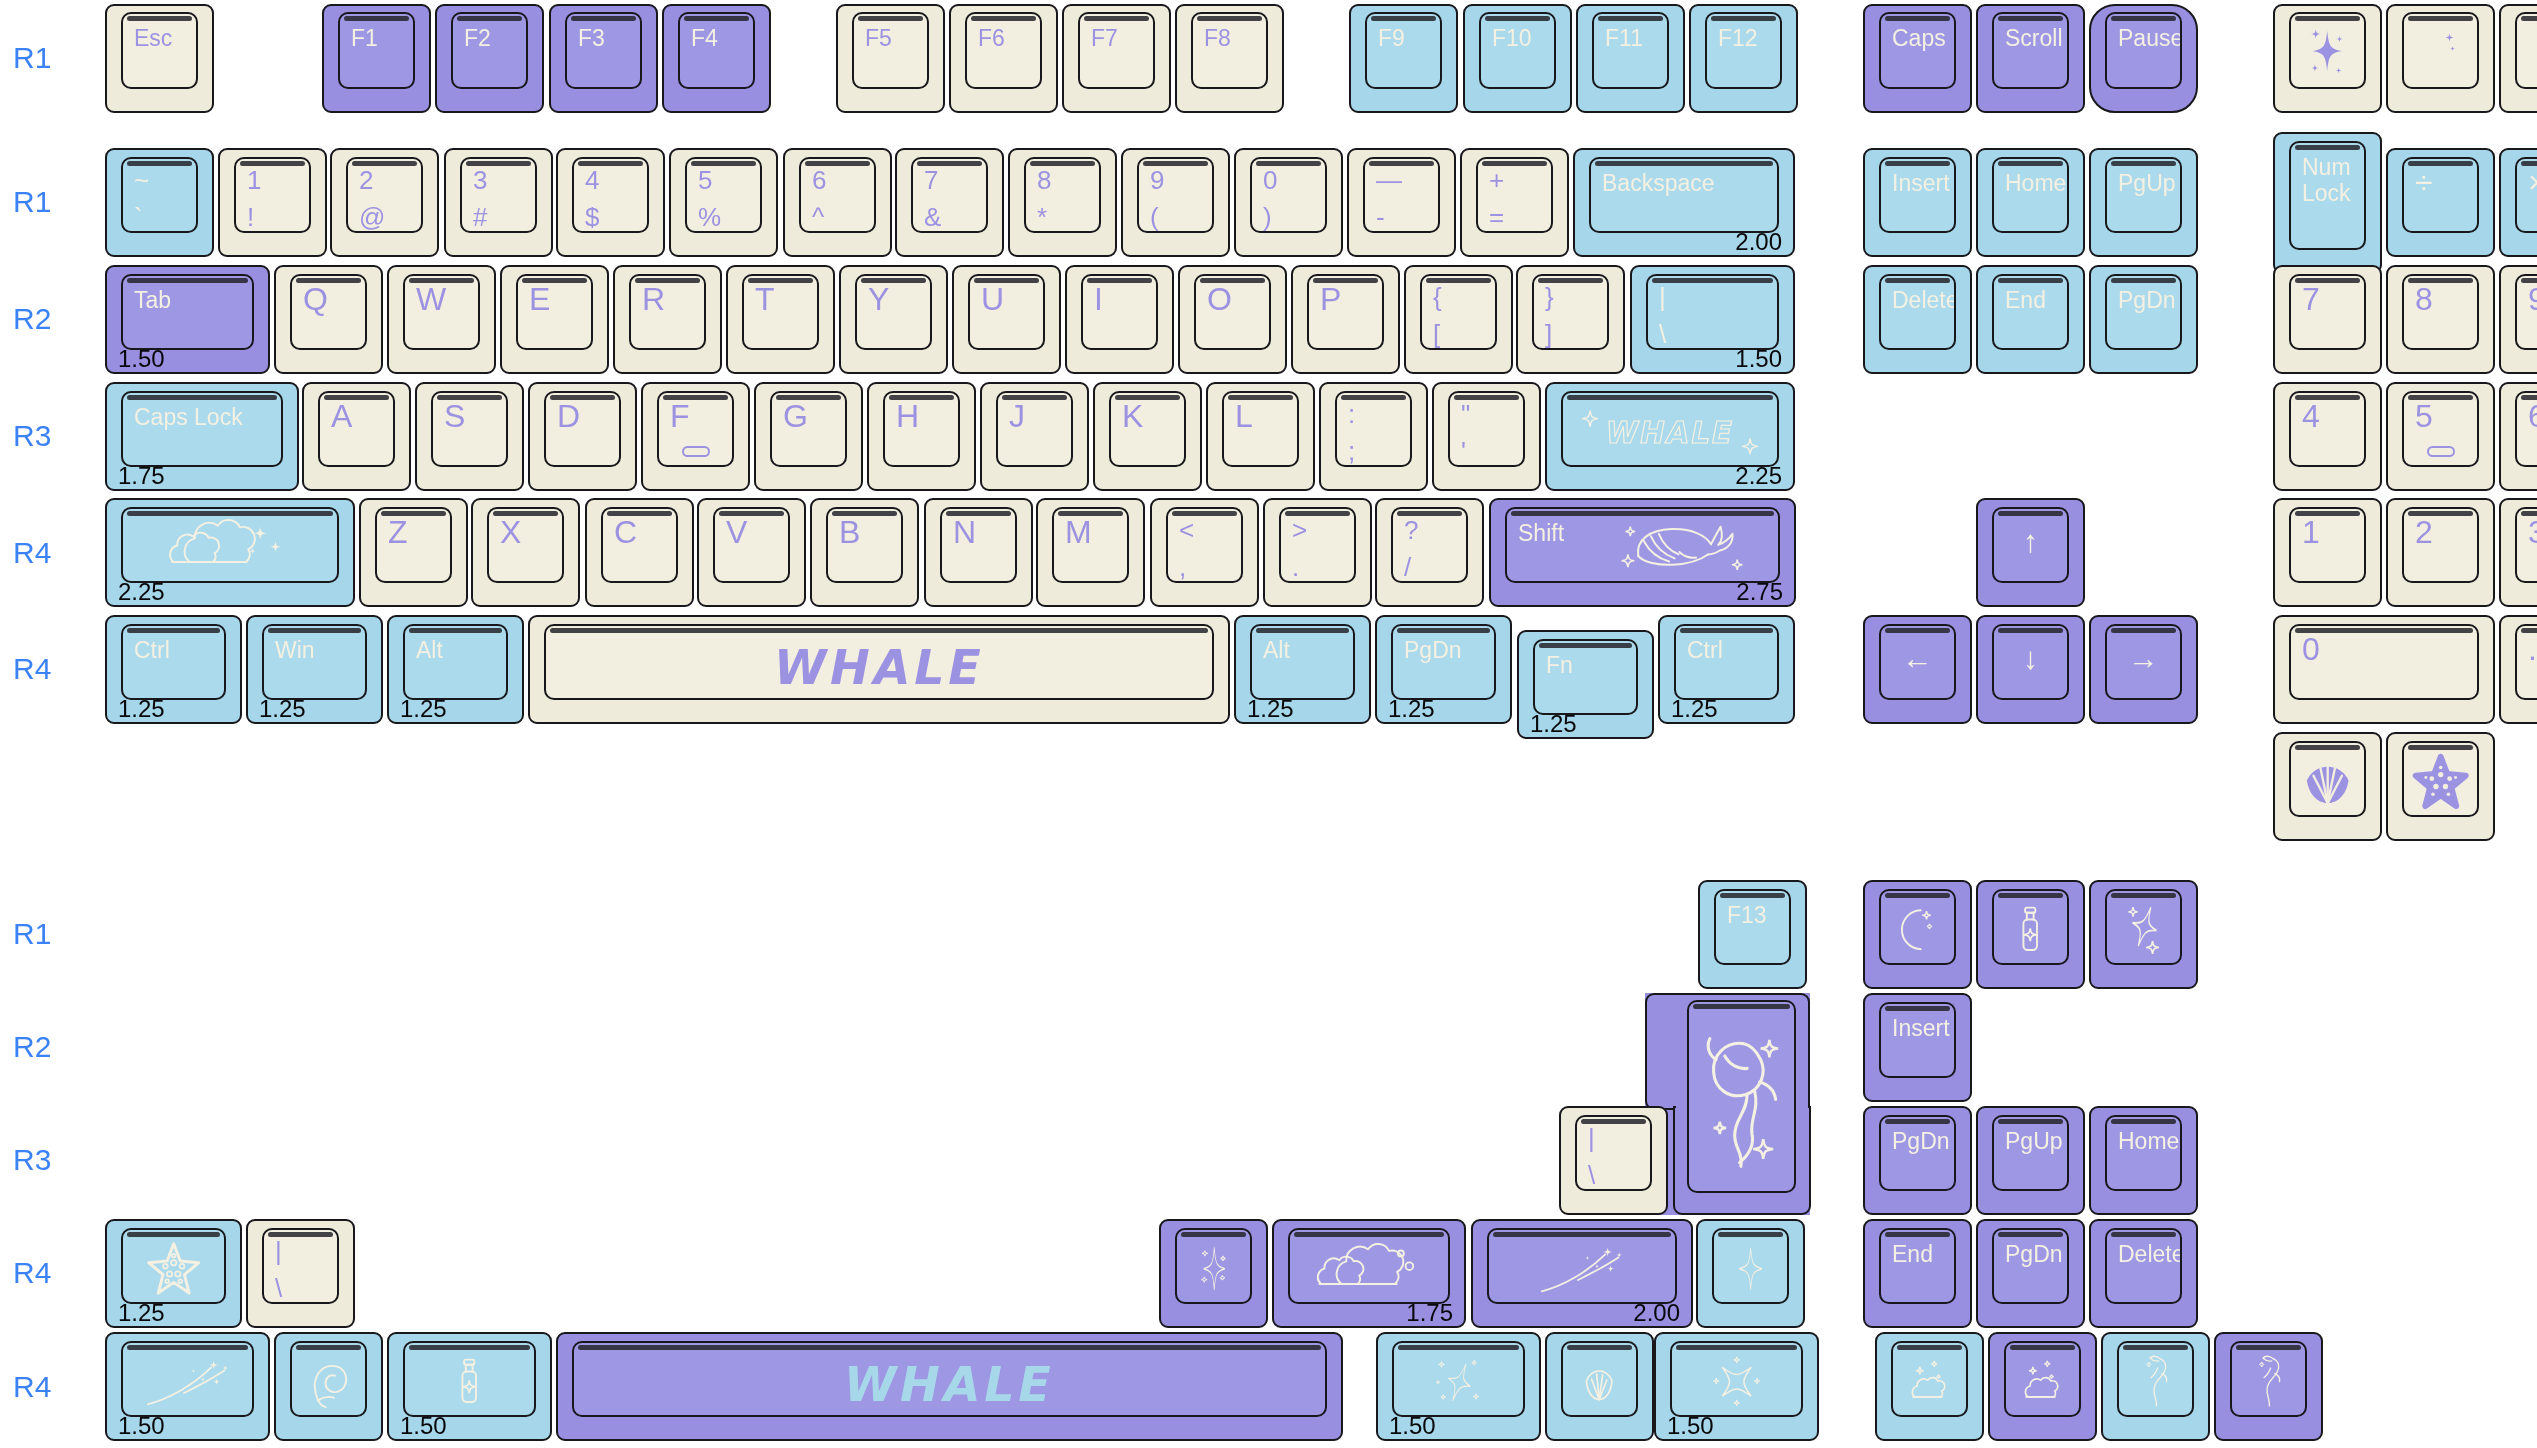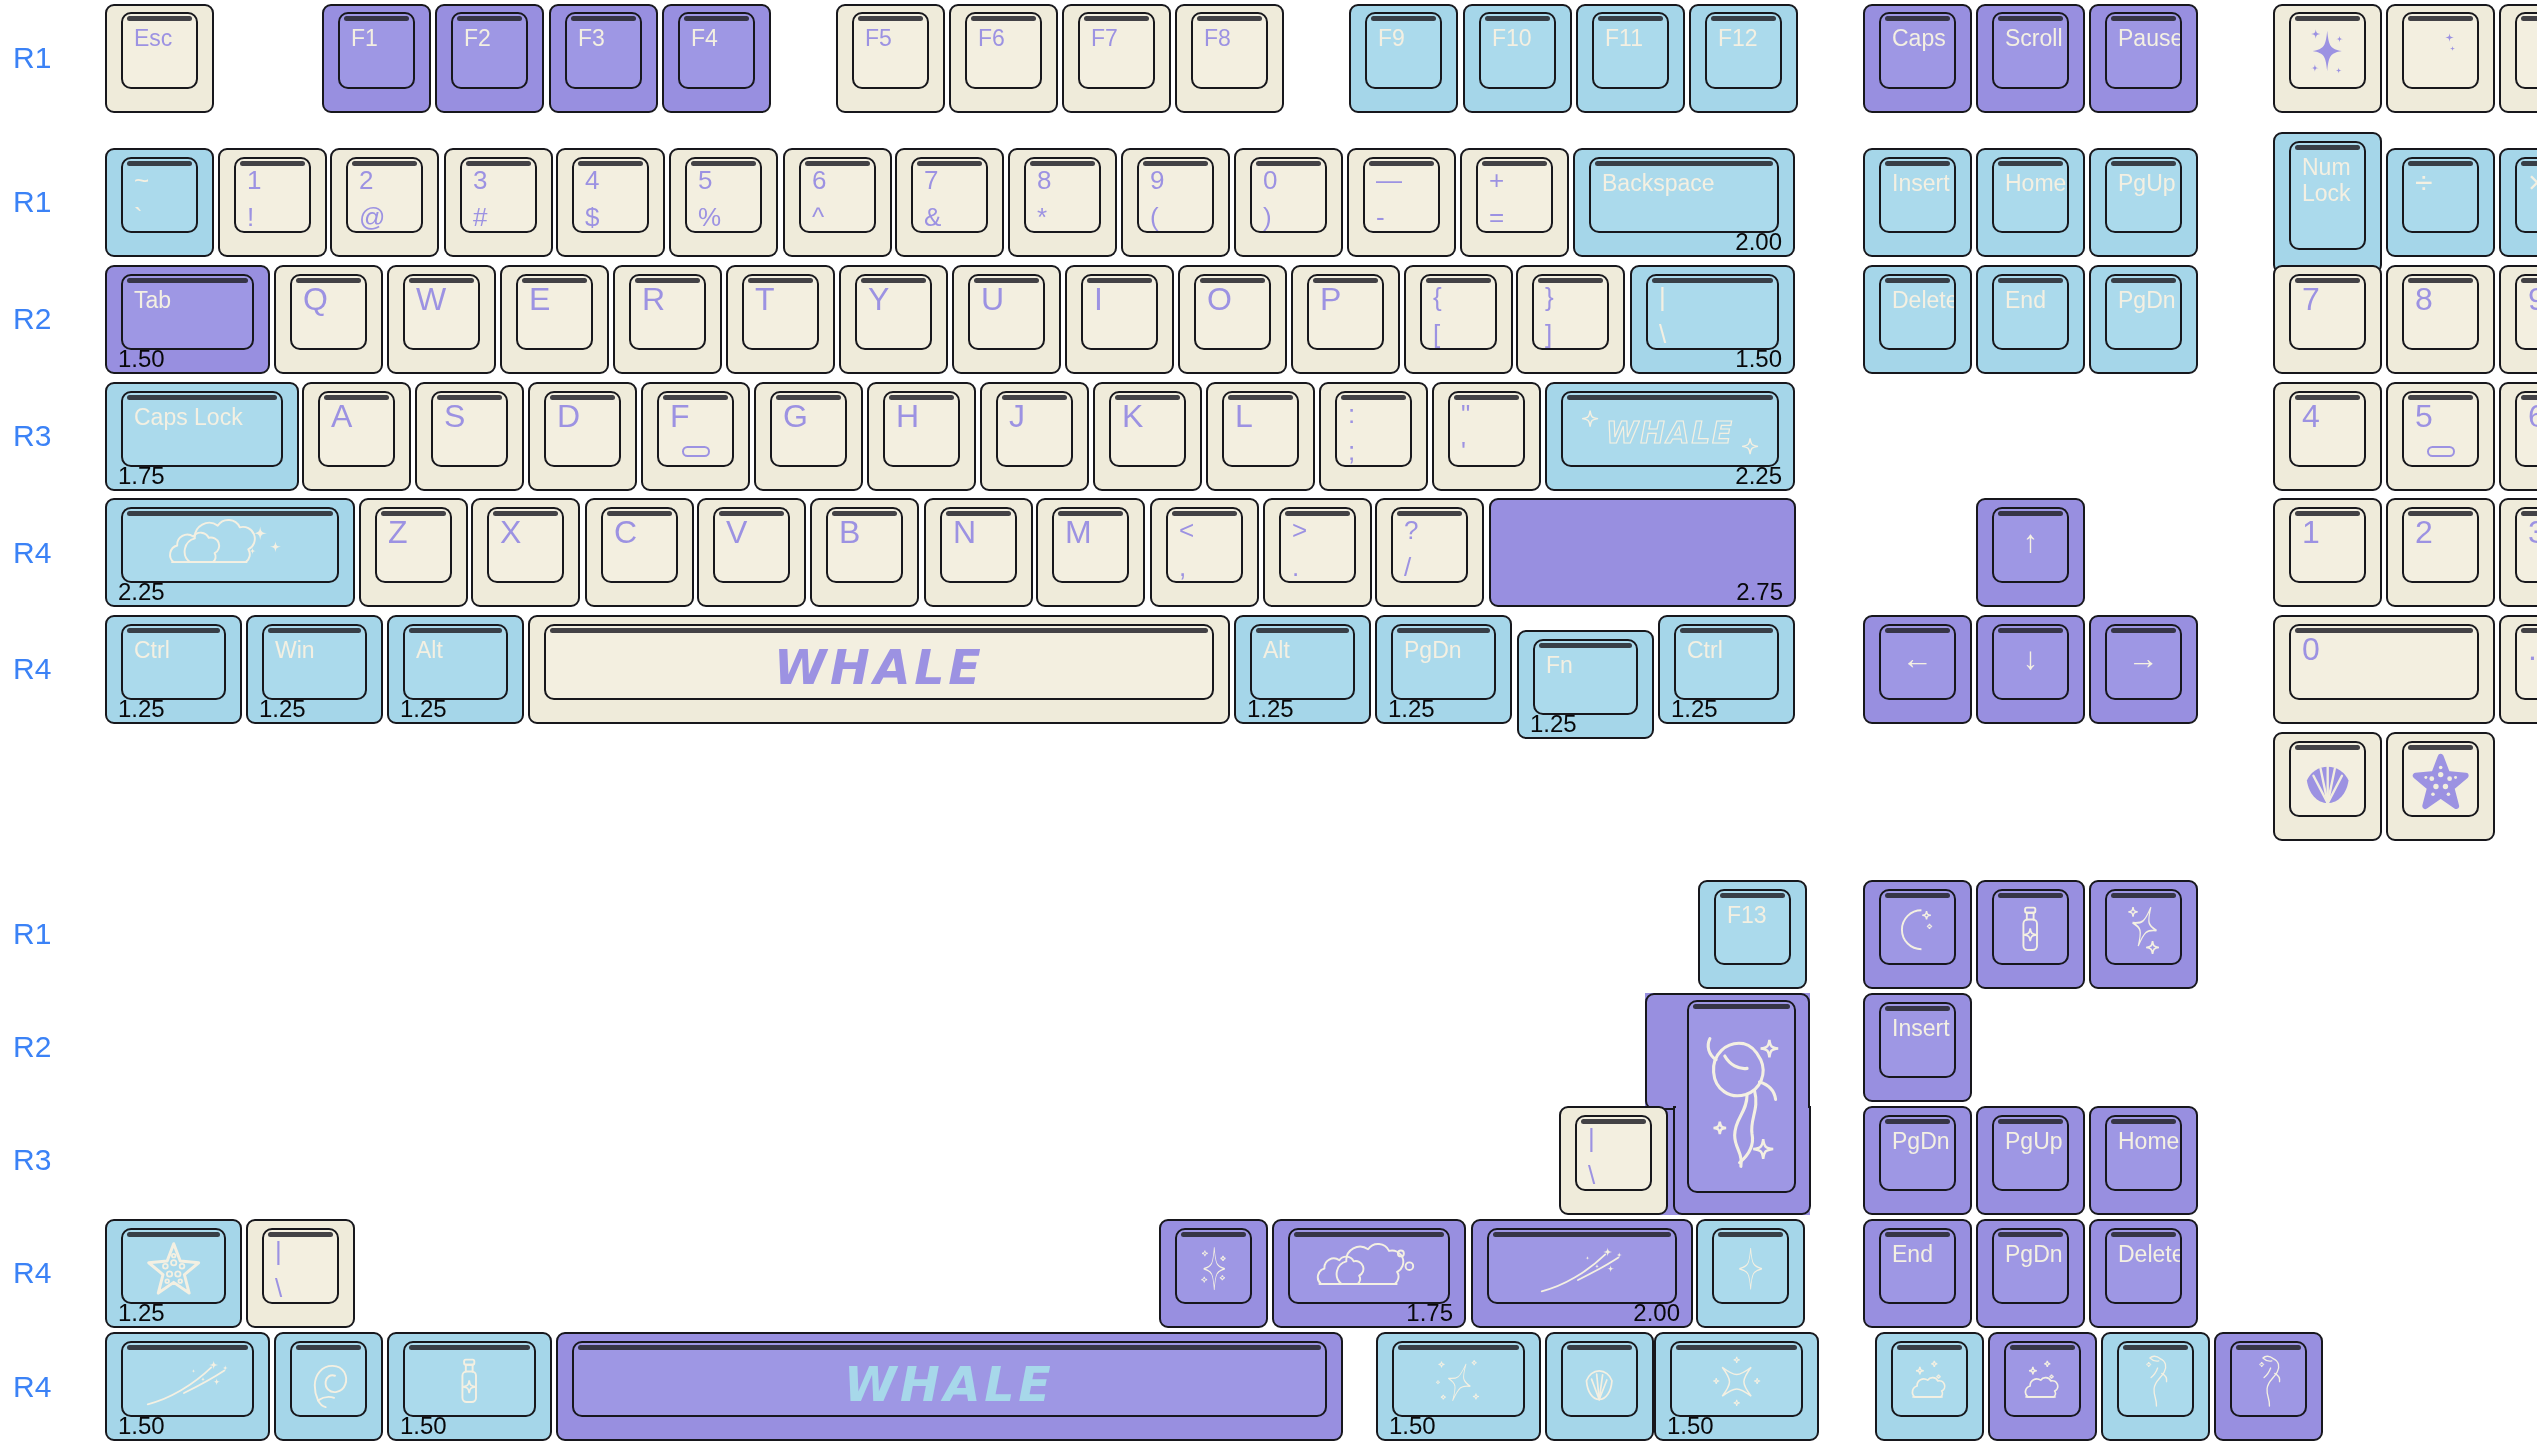--- a/index.html
+++ b/index.html
@@ -140,21 +140,21 @@
           <div class="kstripe"></div>
           <div class="kword">Caps</div>
         </div>
       </div>
       <div class="key purple" style="left: 1976px; top: 3.6px; width: 109px; height: 109px;">
         <div class="kface">
           <div class="kstripe"></div>
           <div class="kword">Scroll</div>
         </div>
       </div>
-      <div class="key purple" style="left: 2089px; top: 3.6px; width: 109px; height: 109px;">
+      <div class="key purple" style="left: 2089px; top: 3.6px; width: 109px; height: 109px; border-radius: 26px;">
         <div class="kface">
           <div class="kstripe"></div>
           <div class="kword">Pause</div>
         </div>
       </div>
       <div class="key cream" style="left: 2273px; top: 3.6px; width: 109px; height: 109px;">
         <div class="kface">
           <div class="kstripe"></div>
           <div class="kicon">
             <svg viewBox="0 0 100 140" xmlns="http://www.w3.org/2000/svg">
@@ -640,20 +640,40 @@
         </div>
       </div>
       <div class="key cream" style="left: 1375px; top: 498px; width: 109px; height: 109px;">
         <div class="kface">
           <div class="kstripe"></div>
           <div class="kt">?</div>
           <div class="kb">/</div>
         </div>
       </div>
       <div class="key purple icon-right" style="left: 1489px; top: 498px; width: 307px; height: 109px;">
+        <div class="kface">
+          <div class="kstripe"></div>
+          <div class="kword">Shift</div>
+          <div class="kicon">
+            <svg viewBox="0 0 320 150" xmlns="http://www.w3.org/2000/svg">
+              <g fill="none" stroke="currentColor" stroke-linecap="round" stroke-linejoin="round" stroke-width="5">
+     <path d="M46 96 C40 54 76 30 130 28 C182 26 216 44 230 66"></path>
+     <path d="M46 96 C60 112 96 120 134 118 C170 116 200 108 222 92"></path>
+     <path d="M230 66 C238 50 246 36 254 22 C260 42 258 58 248 68 C264 62 276 52 284 40 C286 60 274 78 252 82 C240 90 232 92 222 92"></path>
+     <path d="M60 58 C74 84 96 102 124 110"></path>
+                <path d="M78 46 C90 74 110 92 138 102"></path>
+                <path d="M98 40 C108 64 124 82 148 92"></path>
+     <path d="M150 86 C160 96 176 102 192 100"></path>
+              </g>
+              <path fill="none" stroke="currentColor" stroke-width="4" d="M26 22C27.32 31.36 28.64 32.68 38 34C28.64 35.32 27.32 36.64 26 46C24.68 36.64 23.36 35.32 14 34C23.36 32.68 24.68 31.36 26 22Z"></path>
+              <path fill="none" stroke="currentColor" stroke-width="4" d="M20 92C21.76 104.48 23.52 106.24 36 108C23.52 109.76 21.76 111.52 20 124C18.24 111.52 16.48 109.76 4 108C16.48 106.24 18.24 104.48 20 92Z"></path>
+              <path fill="none" stroke="currentColor" stroke-width="4" d="M296 105C297.43 115.14 298.86 116.57 309 118C298.86 119.43 297.43 120.86 296 131C294.57 120.86 293.14 119.43 283 118C293.14 116.57 294.57 115.14 296 105Z"></path>
+            </svg>
+          </div>
+        </div>
         <div class="ksize br">2.75</div>
       </div>
       <div class="key purple ctr" style="left: 1976px; top: 498px; width: 109px; height: 109px;">
         <div class="kface">
           <div class="kstripe"></div>
           <div class="kchar">↑</div>
         </div>
       </div>
       <div class="key cream" style="left: 2273px; top: 498px; width: 109px; height: 109px;">
         <div class="kface">

